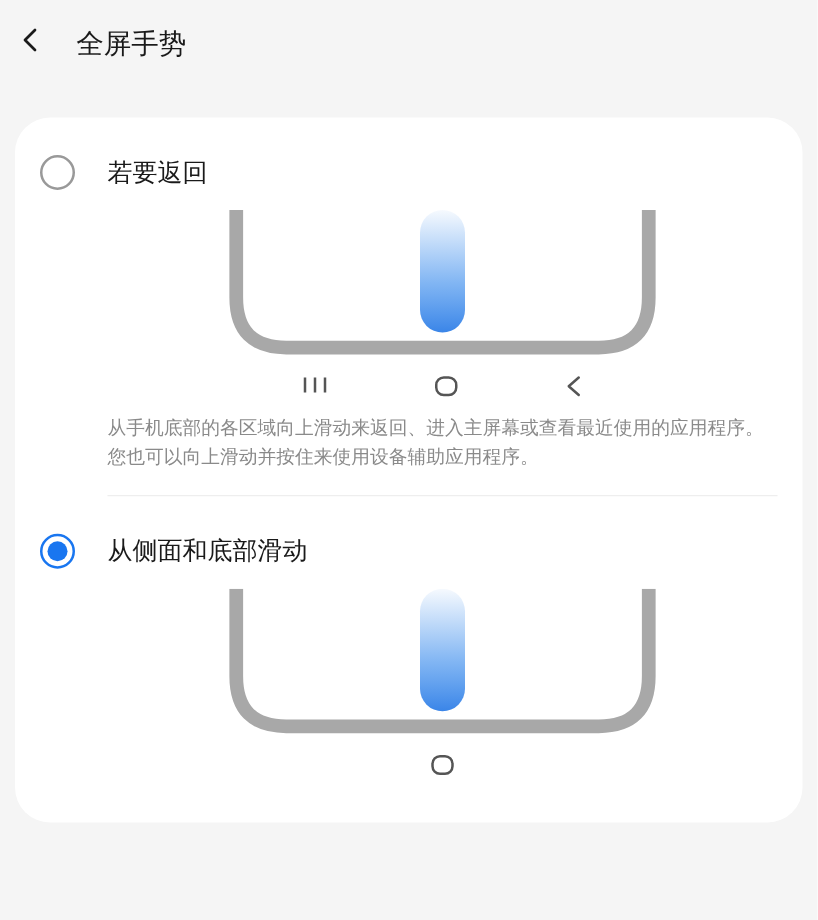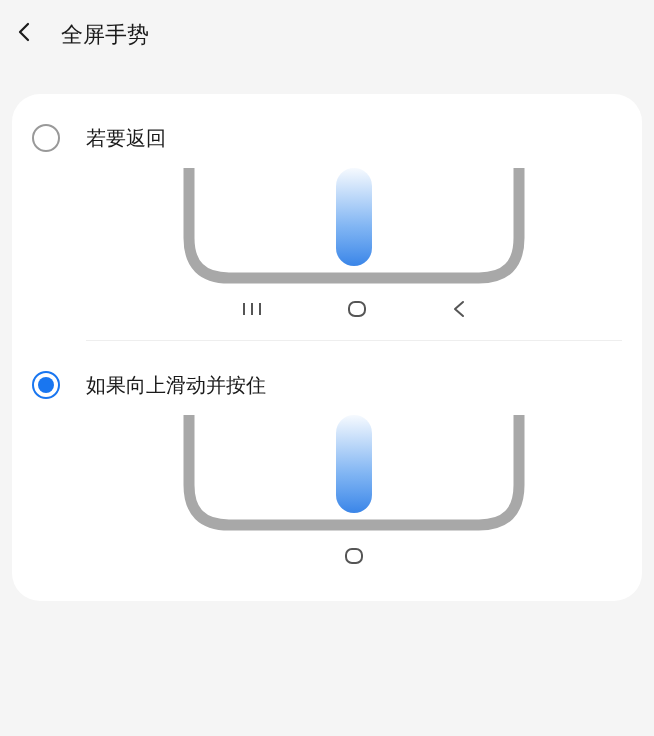--- a/index.html
+++ b/index.html
@@ -150,31 +150,32 @@
           <svg width="20" height="18" viewBox="0 0 20 18">
               <rect x="2" y="2" width="16" height="14" rx="6" fill="none" stroke="#555" stroke-width="2"></rect>
             </svg>
         </span>
         <span class="nav-icon">
           <svg width="14" height="18" viewBox="0 0 14 18">
               <polyline points="11,2 3,9 11,16" fill="none" stroke="#555" stroke-width="2" stroke-linecap="round" stroke-linejoin="round"></polyline>
             </svg>
         </span>
       </div>
+      <div class="description">从手机底部的各区域向上滑动来返回、进入主屏幕或查看最近使用的应用程序。您也可以向上滑动并按住来使用设备辅助应用程序。</div>
     </div>
   </div>
 
   <div class="divider"></div>
 
   <div class="option">
     <div class="option-header">
       <div class="radio selected">
         <div class="radio-dot"></div>
       </div>
-      <span class="option-title">如果向上滑动并按住</span>
+      <span class="option-title">从侧面和底部滑动</span>
     </div>
     <div class="option-body">
       <svg class="phone-viz" width="370" height="120" viewBox="0 0 370 120">
         <defs>
           <linearGradient id="grad2" x1="0" y1="0" x2="0" y2="1">
             <stop offset="0%" stop-color="#4a95ee" stop-opacity="0.05"></stop>
             <stop offset="60%" stop-color="#4a95ee" stop-opacity="0.7"></stop>
             <stop offset="100%" stop-color="#3a85e8" stop-opacity="1"></stop>
           </linearGradient>
         </defs>

